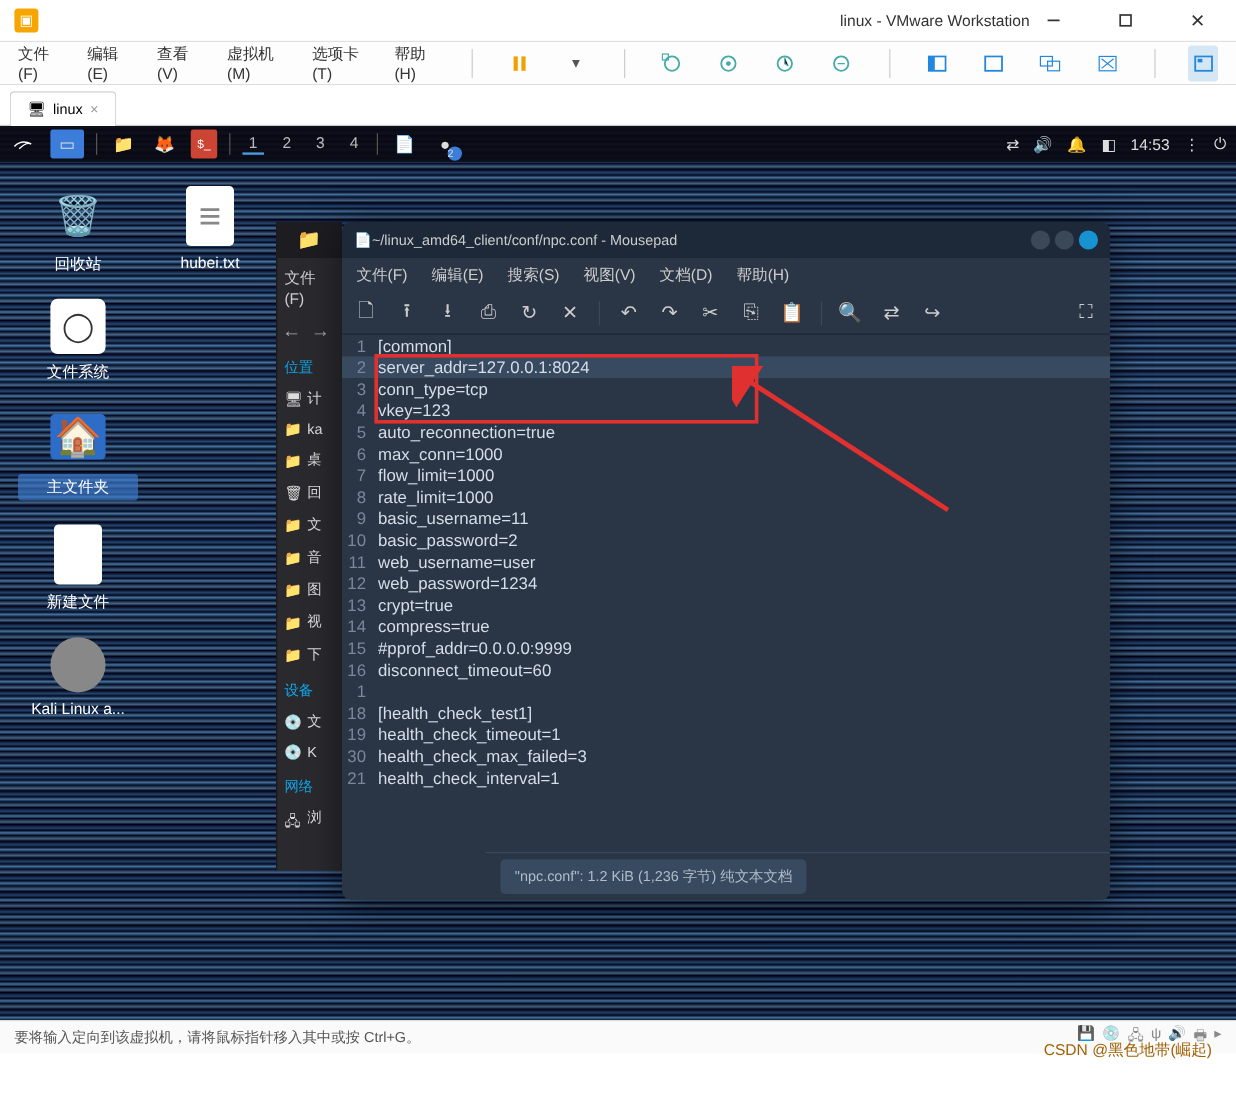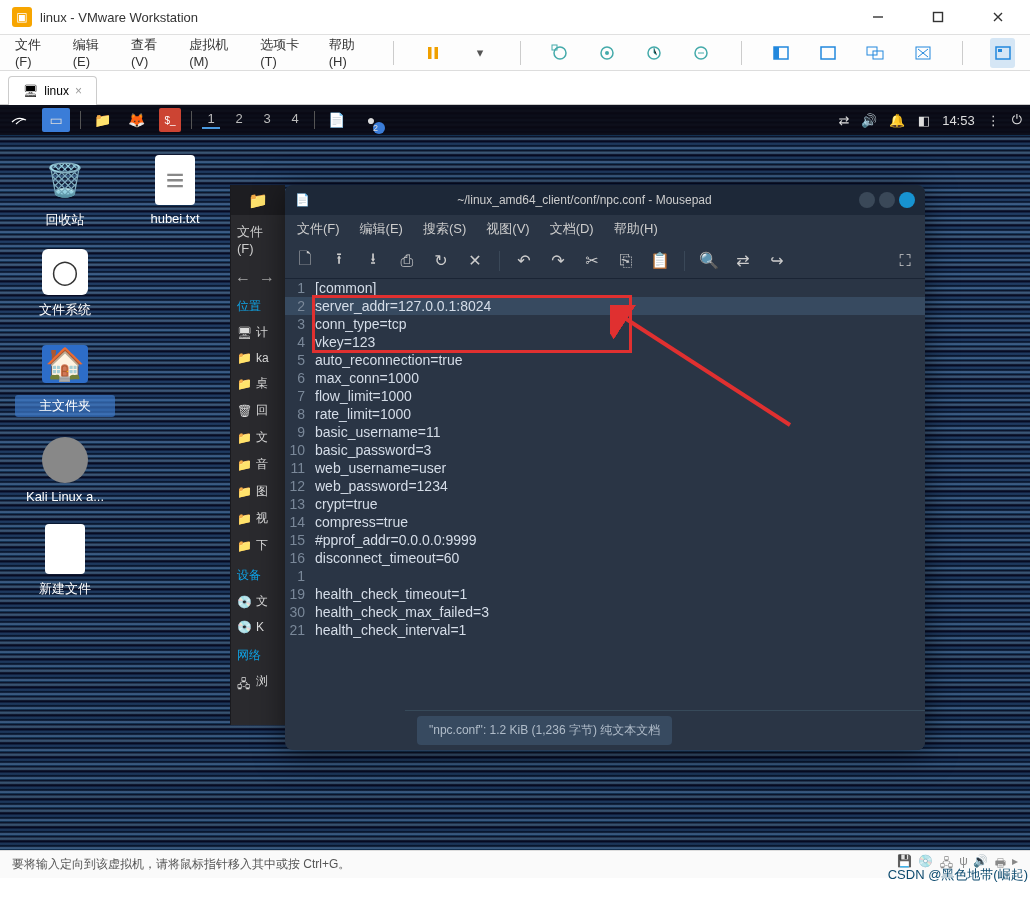--- a/index.html
+++ b/index.html
@@ -1,19 +1,19 @@
 <!DOCTYPE html>
 <html><head>
 <meta charset="utf-8">
 <style>
 *{margin:0;padding:0;box-sizing:border-box;font-family:"Microsoft YaHei",sans-serif;}
 body{width:1030px;height:919px;background:#fff;overflow:hidden;position:relative;}
 .vm-title{height:35px;background:#fff;display:flex;align-items:center;padding:0 12px;border-bottom:1px solid #e0e0e0;}
 .vm-icon{width:20px;height:20px;background:#f7a500;border-radius:3px;margin-right:8px;display:flex;align-items:center;justify-content:center;font-size:12px;color:#fff;}
-.vm-title-text{font-size:13px;color:#333;flex:1;}
+.vm-title-text{font-size:13px;color:#333;flex:1;text-align:right;}
 .win-controls{display:flex;gap:20px;}
 .win-btn{width:40px;height:30px;display:flex;align-items:center;justify-content:center;cursor:pointer;color:#555;}
 .vm-menu{height:36px;background:#fdfdfd;display:flex;align-items:center;padding:0 15px;gap:22px;font-size:13px;color:#333;border-bottom:1px solid #ddd;}
 .vm-menu span{cursor:pointer;}
 .vm-toolbar-sep{width:1px;height:24px;background:#ccc;margin:0 5px;}
 .tb-btn{width:30px;height:30px;display:flex;align-items:center;justify-content:center;cursor:pointer;color:#555;}
 .vm-btn-pause{color:#f0a000;}
 .vm-tabs{height:34px;background:#fff;display:flex;align-items:end;padding:0 8px;border-bottom:1px solid #ccc;}
 .vm-tab{padding:7px 14px;background:#fff;border:1px solid #ccc;border-bottom:none;border-radius:4px 4px 0 0;font-size:12px;display:flex;align-items:center;gap:6px;margin-bottom:-1px;}
 .vm-tab-close{color:#999;cursor:pointer;}
@@ -36,40 +36,40 @@
 .di-col2{position:absolute;top:50px;left:125px;z-index:1;}
 .fm-panel{position:absolute;left:230px;top:80px;width:55px;height:540px;background:#2a2a2e;z-index:3;border-left:1px solid #1a1a1e;}
 .fm-top{height:30px;background:#1d1d21;display:flex;align-items:center;justify-content:center;}
 .fm-menu{padding:8px 6px;color:#ccc;font-size:13px;}
 .fm-nav{padding:4px;color:#aaa;display:flex;gap:8px;}
 .fm-section{padding:8px 6px 4px;color:#0ea5e9;font-size:12px;}
 .fm-item{padding:5px 6px;color:#ddd;font-size:12px;display:flex;align-items:center;gap:5px;overflow:hidden;white-space:nowrap;}
 .fm-item-icon{width:14px;height:14px;flex-shrink:0;}
 .mp-window{position:absolute;left:285px;top:80px;width:640px;height:565px;background:#2a3545;z-index:4;border-radius:8px;overflow:hidden;box-shadow:0 4px 30px rgba(0,0,0,0.5);}
 .mp-title{height:30px;background:#1d2838;display:flex;align-items:center;padding:0 10px;color:#ccc;font-size:12px;}
-.mp-title-text{flex:1;text-align:center;}
+.mp-title-text{flex:1;text-align:left;}
 .mp-wc{display:flex;gap:4px;}
 .mp-wc-btn{width:16px;height:16px;border-radius:50%;cursor:pointer;}
 .mp-menu{height:28px;display:flex;align-items:center;padding:0 12px;gap:20px;color:#ccc;font-size:13px;}
 .mp-toolbar{height:36px;display:flex;align-items:center;padding:0 10px;gap:14px;color:#ccc;border-bottom:1px solid #1a2434;}
 .mp-tb-sep{width:1px;height:20px;background:#3a4858;}
 .mp-tb-btn{cursor:pointer;width:20px;text-align:center;}
 .mp-tb-fs{margin-left:auto;}
 .mp-editor{height:410px;overflow:auto;background:#2a3545;font-family:monospace;font-size:14px;position:relative;}
 .mp-line{display:flex;min-height:18px;line-height:18px;white-space:pre;}
 .mp-line.current{background:#374a60;}
 .mp-ln{width:26px;text-align:right;color:#7a8899;padding-right:6px;flex-shrink:0;}
 .mp-code{color:#d5dde8;padding-left:4px;}
 .mp-box{position:absolute;left:27px;top:16px;width:320px;height:58px;border:3px solid #e03030;pointer-events:none;z-index:5;}
 .mp-footer{position:absolute;bottom:0;left:120px;right:0;height:40px;background:#2a3545;border-top:1px solid #374a5a;display:flex;align-items:center;padding:0 12px;}
 .mp-footer-box{background:#374a60;padding:6px 12px;border-radius:4px;color:#b0bcc9;font-size:12px;}
 .arrow{position:absolute;left:610px;top:200px;z-index:6;pointer-events:none;}
 .vm-status{height:28px;background:#fafafa;border-top:1px solid #ddd;display:flex;align-items:center;padding:0 12px;font-size:12px;color:#555;}
 .vm-status-right{margin-left:auto;display:flex;gap:6px;color:#888;}
-.watermark{position:absolute;right:2px;bottom:35px;color:#0c4a6e;font-size:13px;z-index:10;margin-top:14px;}
+.watermark{position:absolute;right:20px;bottom:35px;color:#a16207;font-size:13px;z-index:10;margin-top:14px;}
 svg{display:block;}
 </style>
 </head>
 <body>
 
 <div class="vm-title">
   <div class="vm-icon">▣</div>
   <div class="vm-title-text">linux - VMware Workstation</div>
   <div class="win-controls">
     <div class="win-btn">
@@ -214,26 +214,26 @@
         <div class="di-icon" style="background:#fff;border-radius:6px;width:46px;height:46px;display:flex;align-items:center;justify-content:center;color:#333;font-size:24px;margin:0 auto 6px;">◯</div>
         <div class="di-label">文件系统</div>
       </div>
     <div class="di">
         <div class="di-icon">
           <div class="di-folder active" style="display:flex;align-items:center;justify-content:center;color:#fff;">🏠</div>
         </div>
         <div class="di-label sel">主文件夹</div>
       </div>
     <div class="di">
+        <div class="di-icon" style="background:#fff;border-radius:4px;width:40px;height:50px;margin:0 auto 6px;"></div>
+        <div class="di-label">新建文件</div>
+      </div>
+    <div class="di">
         <div class="di-icon" style="background:#888;border-radius:50%;width:46px;height:46px;margin:0 auto 6px;"></div>
         <div class="di-label">Kali Linux a...</div>
-      </div>
-    <div class="di">
-        <div class="di-icon" style="background:#fff;border-radius:4px;width:40px;height:50px;margin:0 auto 6px;"></div>
-        <div class="di-label">新建文件</div>
       </div>
   </div>
 
   <div class="di-col2">
     <div class="di">
         <div class="di-icon" style="background:#fff;border-radius:4px;width:40px;height:50px;margin:0 auto 6px;display:flex;align-items:center;justify-content:center;color:#888;">≡</div>
         <div class="di-label">hubei.txt</div>
       </div>
   </div>
 
@@ -339,28 +339,29 @@
     <div class="mp-editor" id="editor">
         <div class="mp-line"><span class="mp-ln">1</span><span class="mp-code">[common]</span></div>
         <div class="mp-line current"><span class="mp-ln">2</span><span class="mp-code">server_addr=127.0.0.1:8024</span></div>
         <div class="mp-line"><span class="mp-ln">3</span><span class="mp-code">conn_type=tcp</span></div>
         <div class="mp-line"><span class="mp-ln">4</span><span class="mp-code">vkey=123</span></div>
         <div class="mp-line"><span class="mp-ln">5</span><span class="mp-code">auto_reconnection=true</span></div>
         <div class="mp-line"><span class="mp-ln">6</span><span class="mp-code">max_conn=1000</span></div>
         <div class="mp-line"><span class="mp-ln">7</span><span class="mp-code">flow_limit=1000</span></div>
         <div class="mp-line"><span class="mp-ln">8</span><span class="mp-code">rate_limit=1000</span></div>
         <div class="mp-line"><span class="mp-ln">9</span><span class="mp-code">basic_username=11</span></div>
-        <div class="mp-line"><span class="mp-ln">10</span><span class="mp-code">basic_password=3</span></div>
+        <div class="mp-line"><span class="mp-ln">10</span><span class="mp-code">basic_password=2</span></div>
         <div class="mp-line"><span class="mp-ln">11</span><span class="mp-code">web_username=user</span></div>
         <div class="mp-line"><span class="mp-ln">12</span><span class="mp-code">web_password=1234</span></div>
         <div class="mp-line"><span class="mp-ln">13</span><span class="mp-code">crypt=true</span></div>
         <div class="mp-line"><span class="mp-ln">14</span><span class="mp-code">compress=true</span></div>
         <div class="mp-line"><span class="mp-ln">15</span><span class="mp-code">#pprof_addr=0.0.0.0:9999</span></div>
         <div class="mp-line"><span class="mp-ln">16</span><span class="mp-code">disconnect_timeout=60</span></div>
         <div class="mp-line"><span class="mp-ln">1</span><span class="mp-code"></span></div>
+        <div class="mp-line"><span class="mp-ln">18</span><span class="mp-code">[health_check_test1]</span></div>
         <div class="mp-line"><span class="mp-ln">19</span><span class="mp-code">health_check_timeout=1</span></div>
         <div class="mp-line"><span class="mp-ln">30</span><span class="mp-code">health_check_max_failed=3</span></div>
         <div class="mp-line"><span class="mp-ln">21</span><span class="mp-code">health_check_interval=1</span></div>
         <div class="mp-box"></div>
       </div>
     <div class="mp-footer">
       <div class="mp-footer-box">"npc.conf": 1.2 KiB (1,236 字节) 纯文本文档</div>
     </div>
   </div>
 

